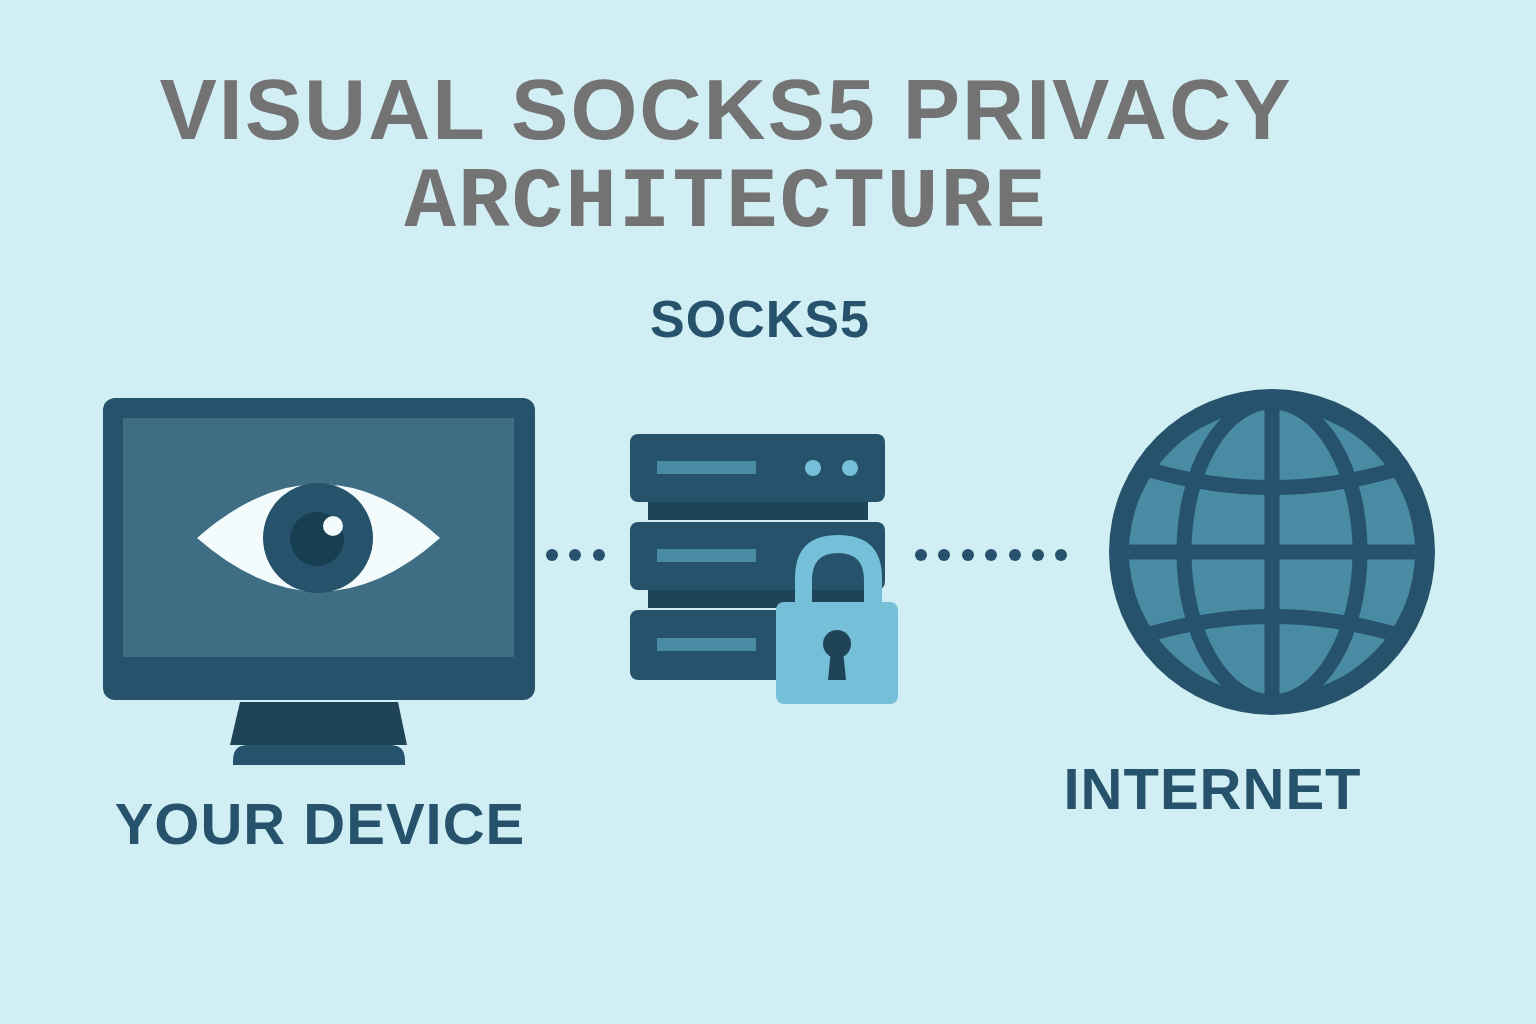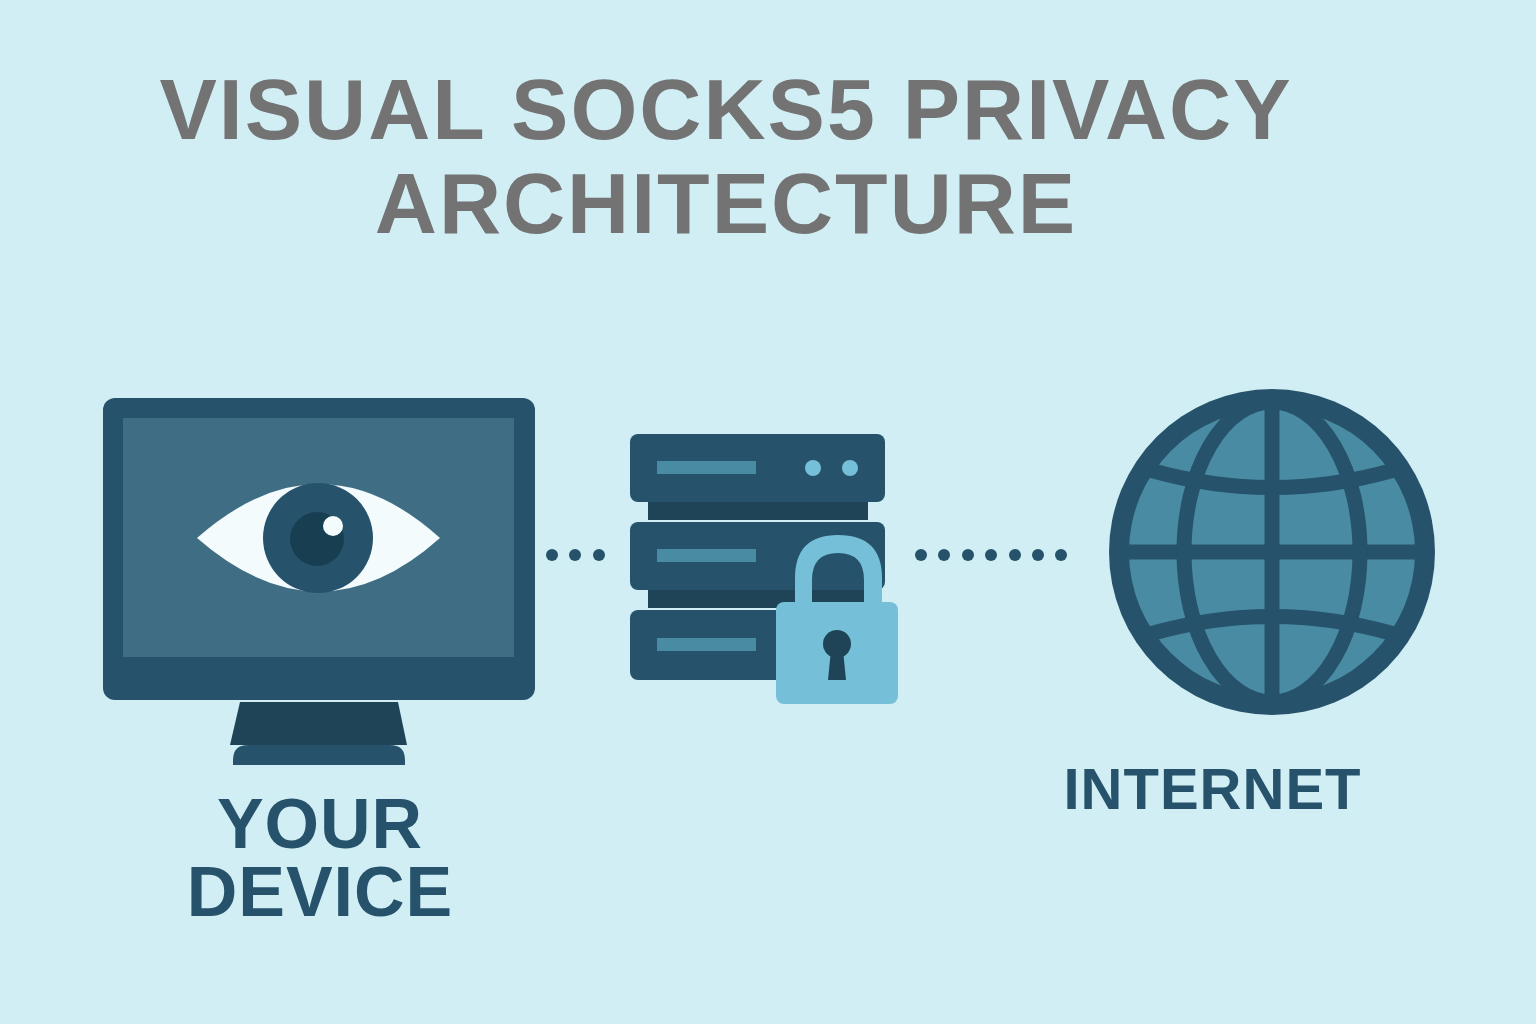--- a/index.html
+++ b/index.html
@@ -8,27 +8,27 @@
     background:#d1eef4;
     font-family:"Liberation Sans", sans-serif;
     position:relative;
   }
   .title {
     position:absolute; left:0; top:62px; width:1452px;
     text-align:center; color:#737373;
     font-weight:bold; font-size:86px; line-height:94px;
     letter-spacing:2px;
   }
-  .title .line2 { display:block; }
+  .title .line2 { display:block;font-family:Liberation Mono, monospace; }
   .label {
     position:absolute; color:#26536b; font-weight:bold;
     text-align:center; letter-spacing:1px;
   }
   .proxy-label { left:600px; top:290px; width:320px; font-size:52px; line-height:58px; }
-  .device-label { left:90px; top:790px; width:460px; font-size:70px; line-height:68px; }
+  .device-label { left:90px; top:790px; width:460px; font-size:58px; line-height:68px; }
   .internet-label { left:1040px; top:755px; width:345px; font-size:58px; line-height:68px; }
   svg { position:absolute; }
 </style>
 </head>
 <body>
 
 <div class="title">
   <span>VISUAL SOCKS5 PRIVACY</span>
   <span class="line2">ARCHITECTURE</span>
 </div>
@@ -44,20 +44,21 @@
   <circle cx="233" cy="131" r="10" fill="#f4fbfd"></circle>
 </svg>
 
 <svg style="left:540px;top:540px;" width="80" height="30">
   <circle cx="12" cy="15" r="6" fill="#26536b"></circle>
   <circle cx="35" cy="15" r="6" fill="#26536b"></circle>
   <circle cx="59" cy="15" r="6" fill="#26536b"></circle>
 </svg>
 
 <div class="label proxy-label">
+  <div>SOCKS5</div>
 </div>
 
 <svg style="left:620px;top:420px;" width="290" height="290" viewBox="0 0 290 290">
   <rect x="28" y="80" width="220" height="20" fill="#1f4457"></rect>
   <rect x="28" y="168" width="220" height="20" fill="#1f4457"></rect>
   <rect x="10" y="14" width="255" height="68" rx="8" fill="#26536b"></rect>
   <rect x="37" y="41" width="99" height="13" fill="#4a8ba4"></rect>
   <circle cx="193" cy="48" r="8" fill="#76bfd8"></circle>
   <circle cx="230" cy="48" r="8" fill="#76bfd8"></circle>
   <rect x="10" y="102" width="255" height="68" rx="8" fill="#26536b"></rect>

